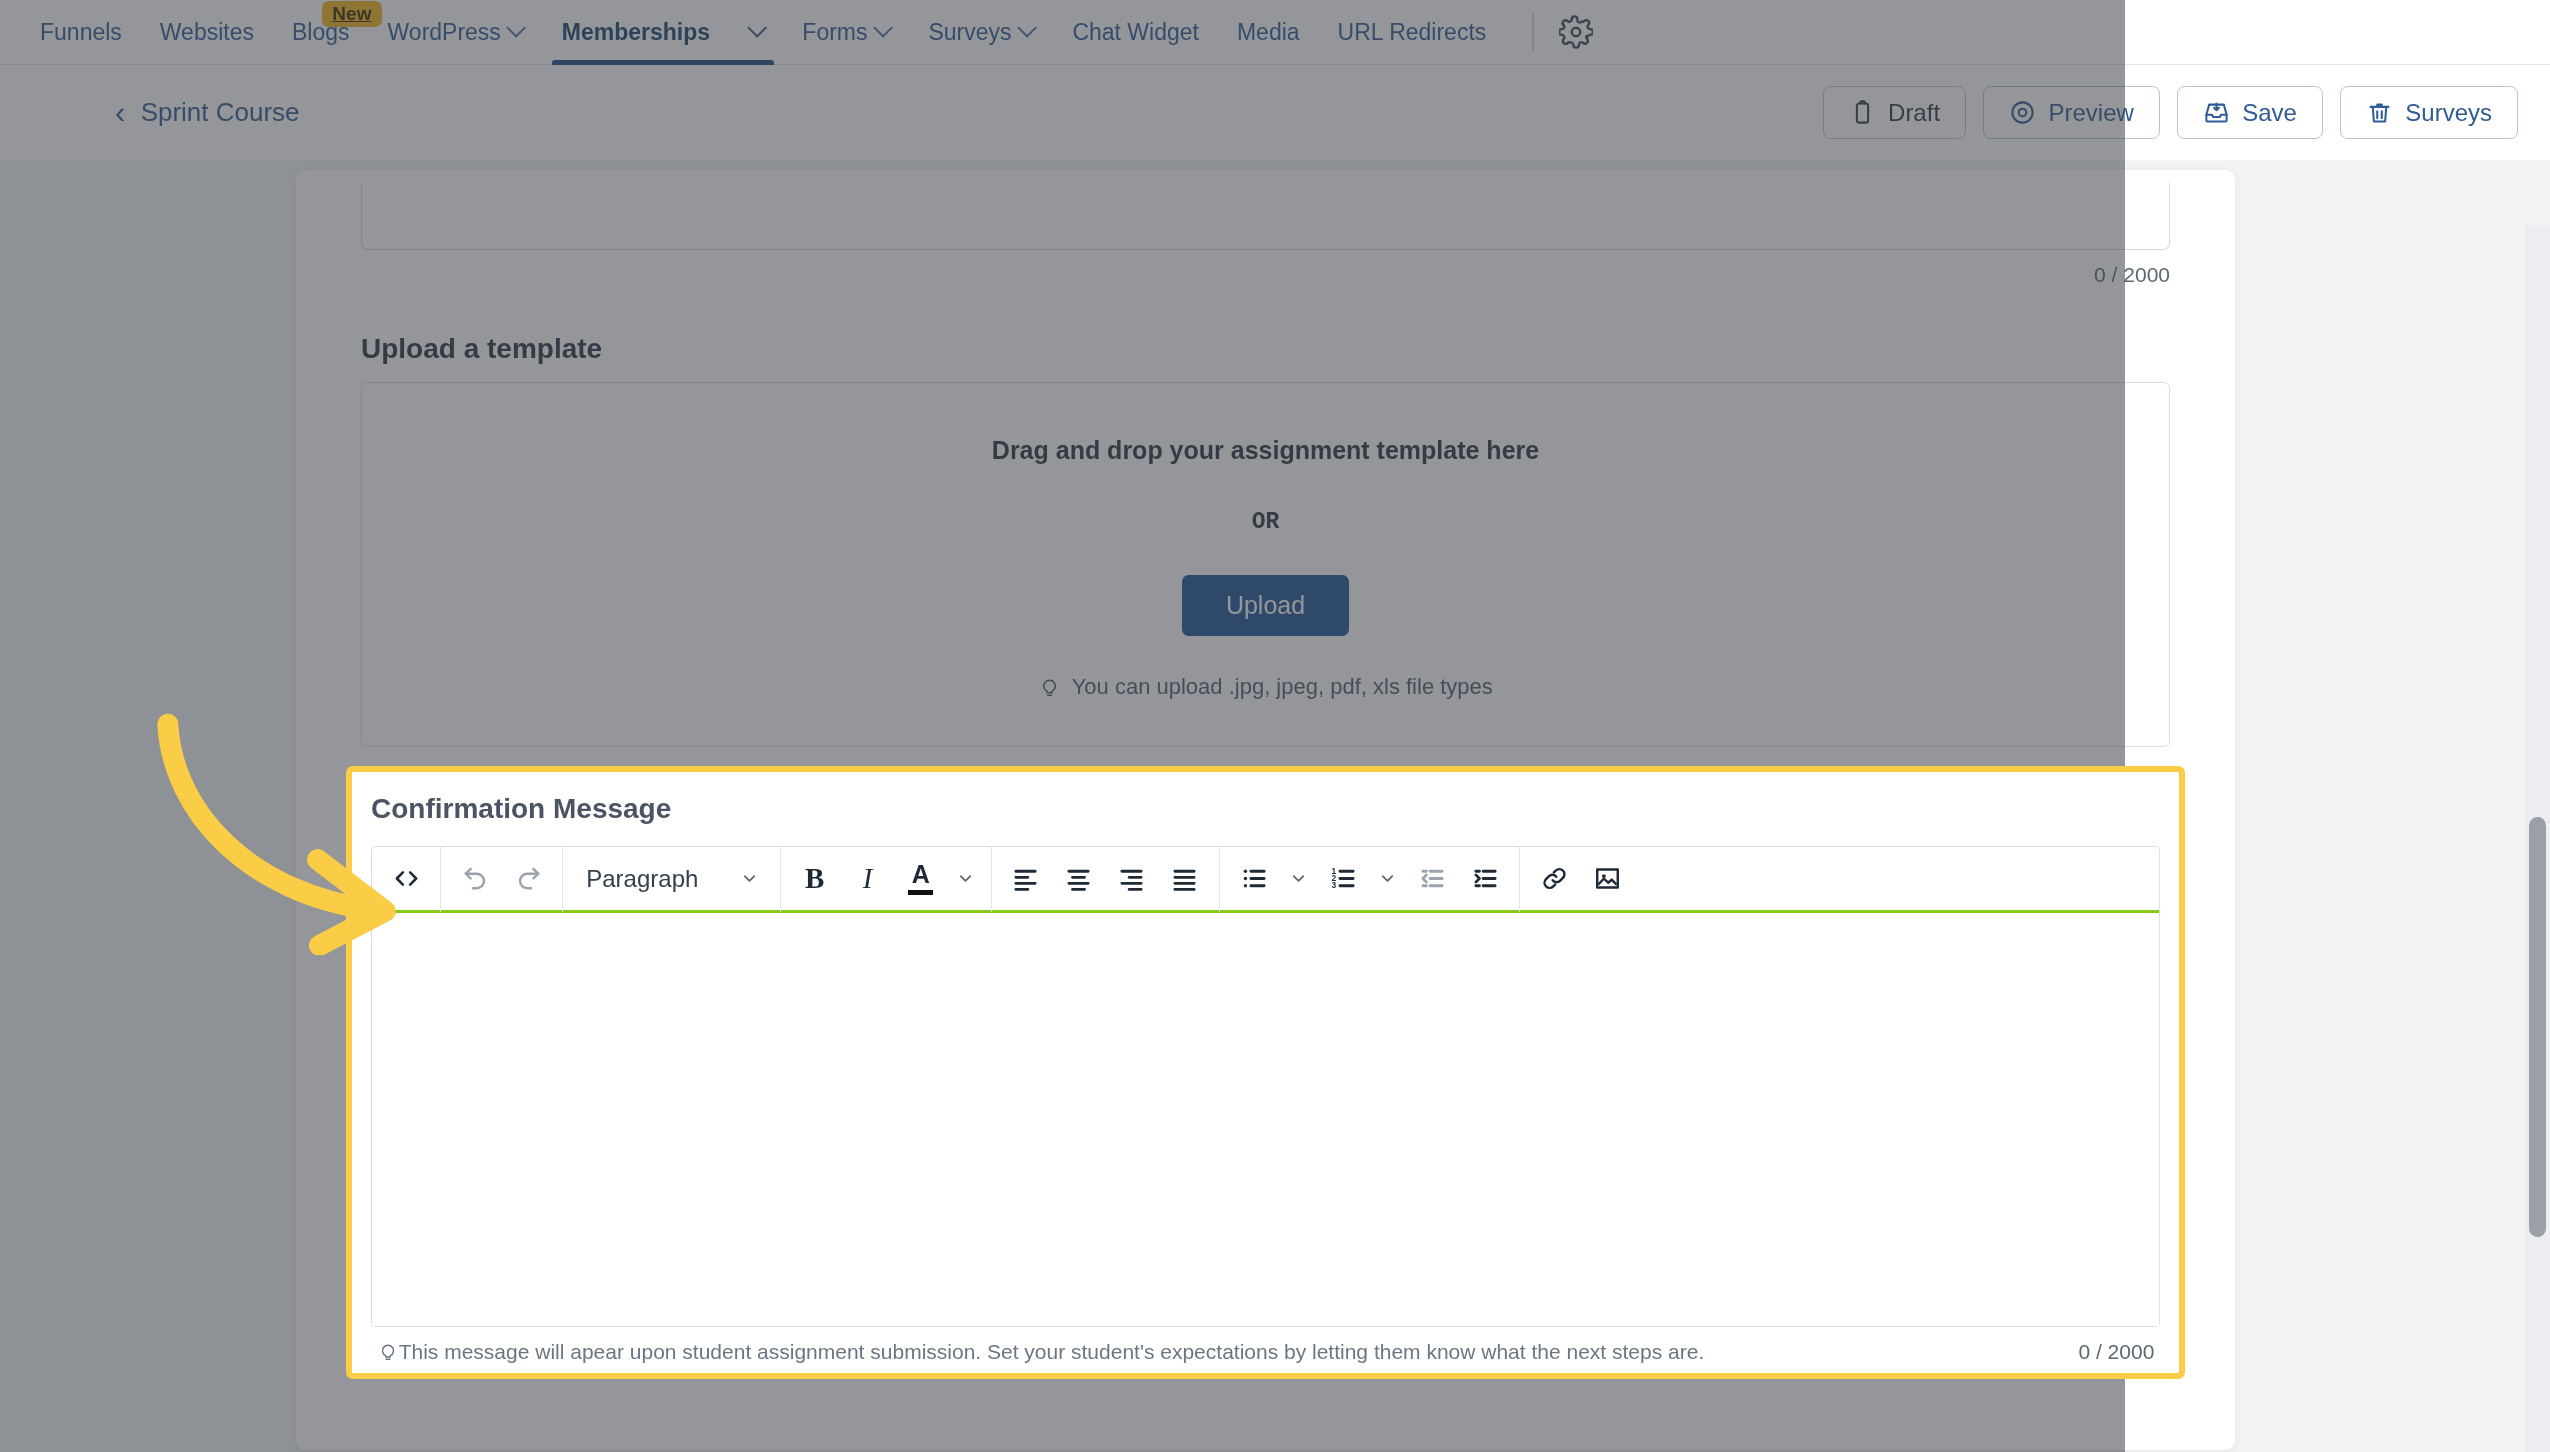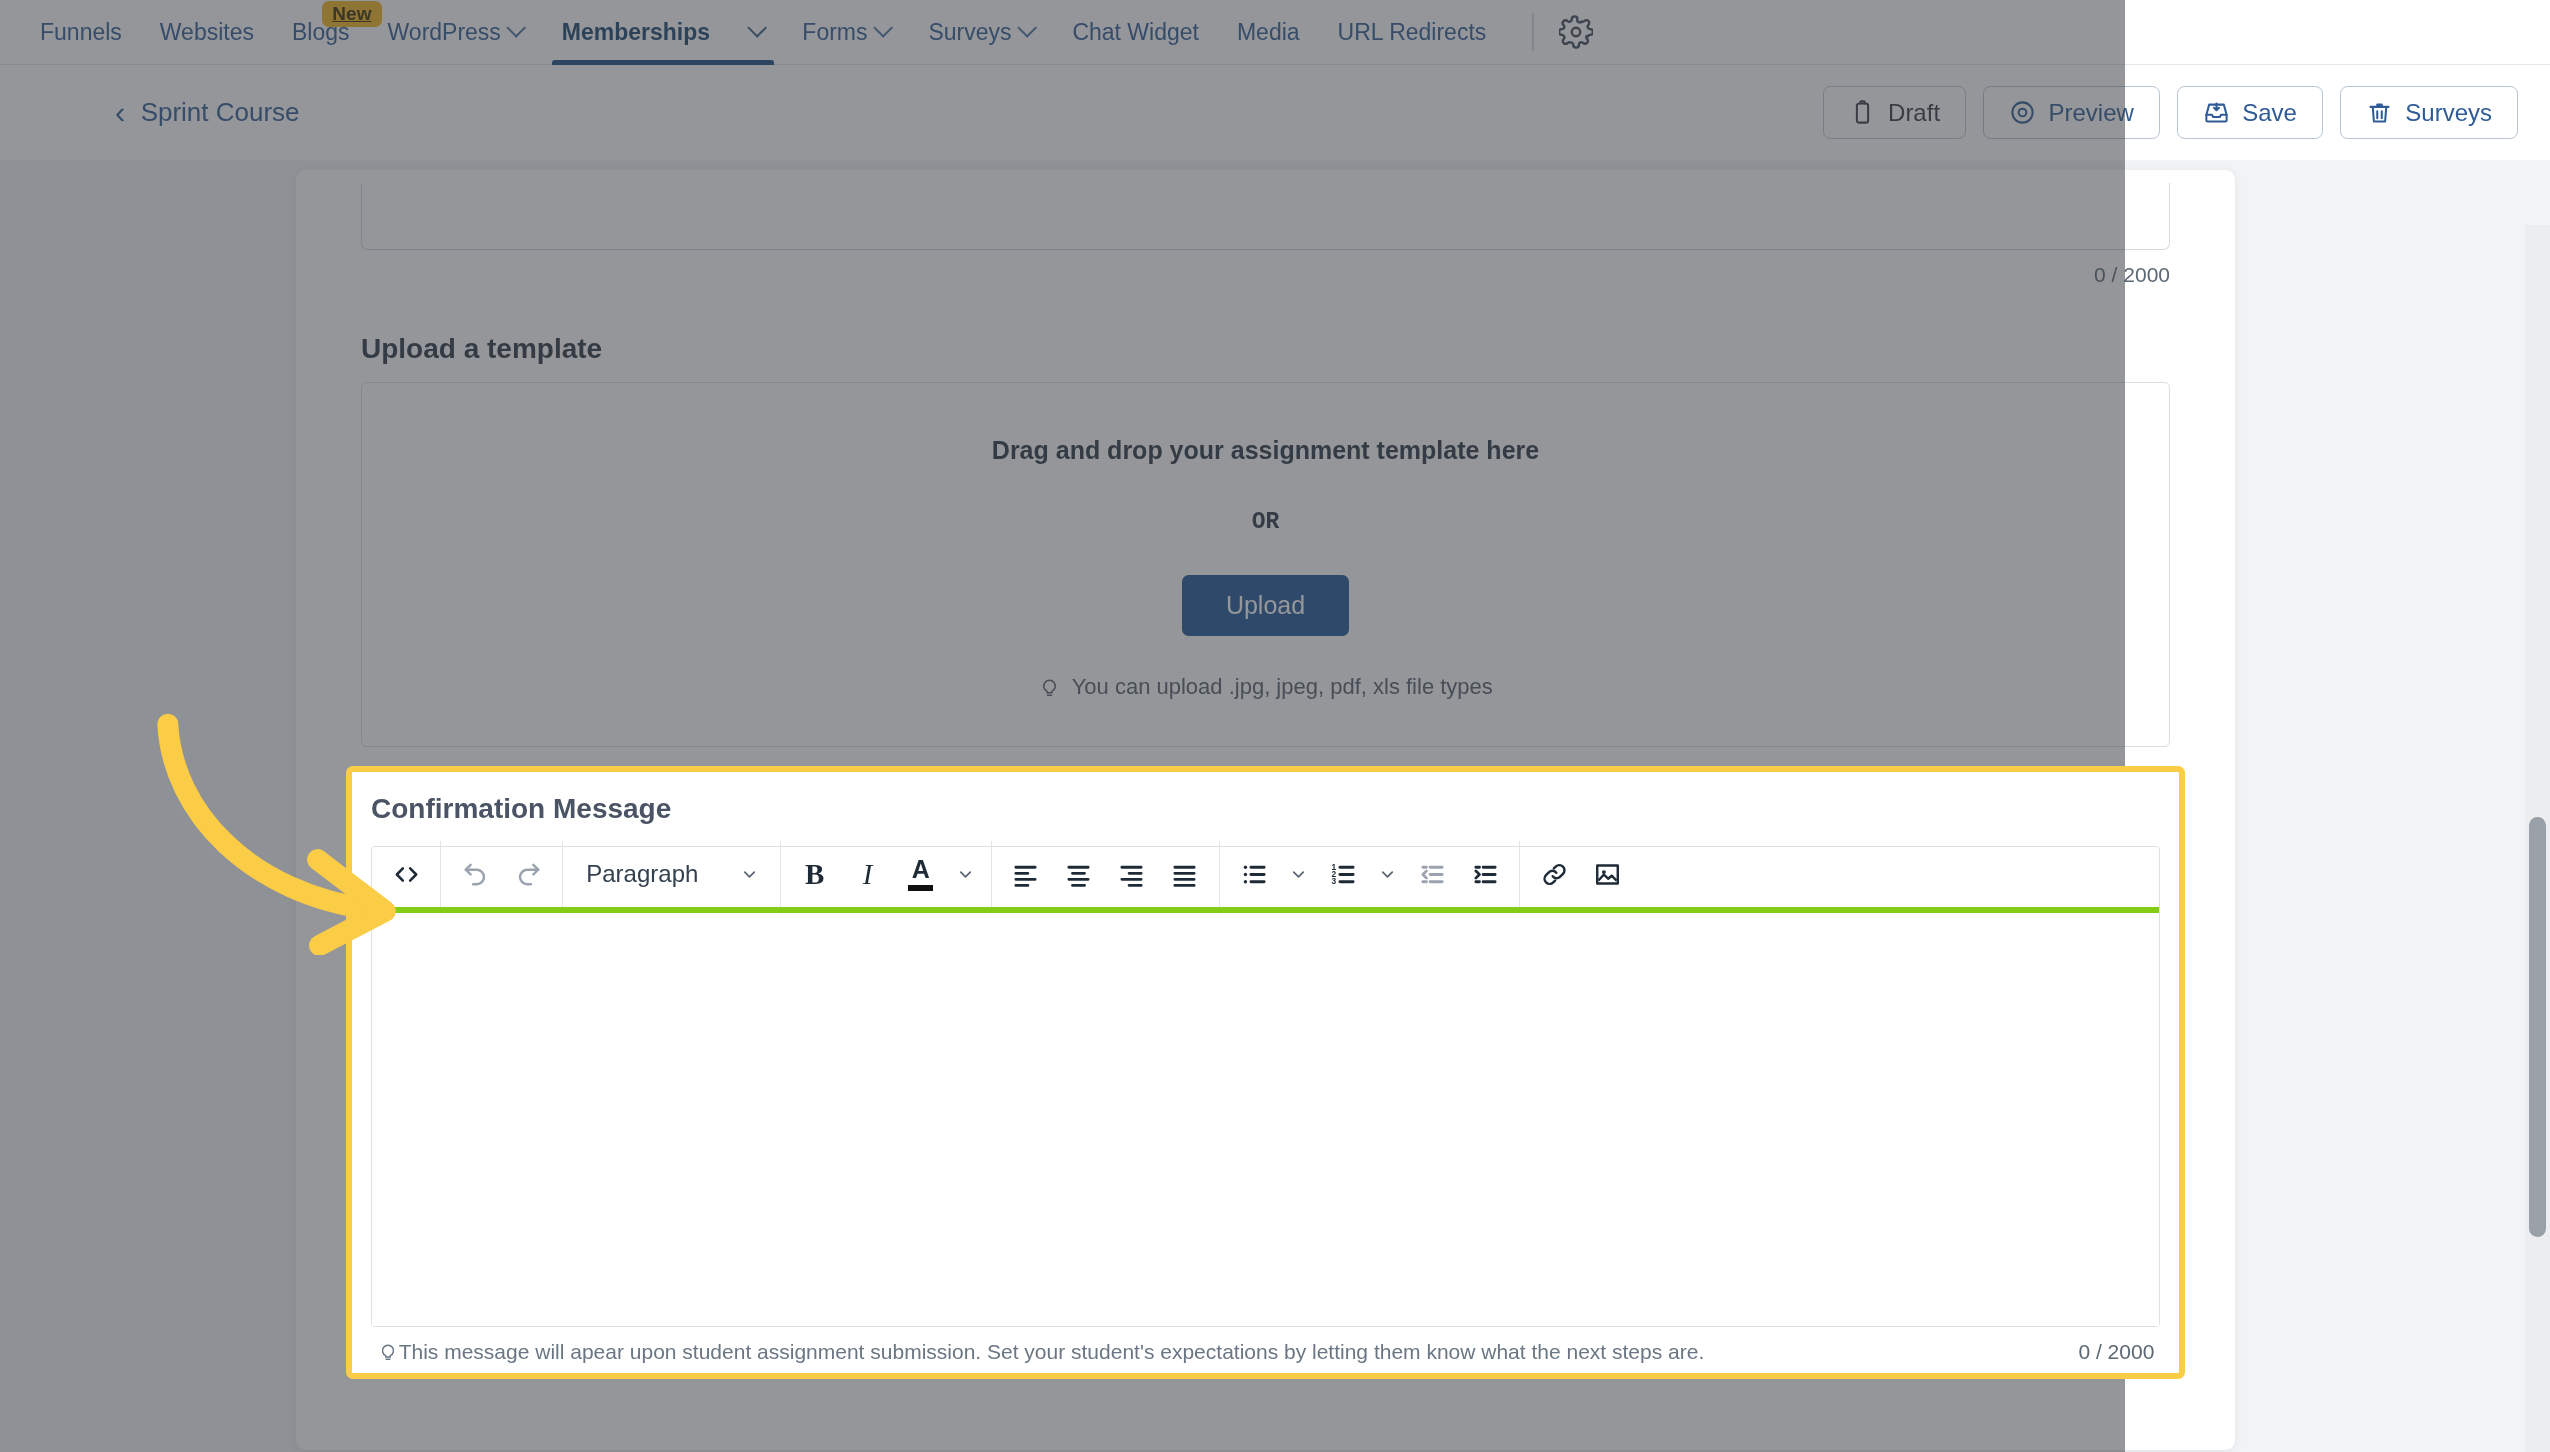--- a/index.html
+++ b/index.html
@@ -104,22 +104,22 @@
   
   .highlight-box {
     position: absolute; left: 346px; top: 766px; width: 1839px; height: 613px;
     border: 6.7px solid #fbcc46; border-radius: 6.7px; background: #fff;
     z-index: 6; padding: 21px 19px 0;
   }
   .cm-title { font-size: 28px; font-weight: bold; color: #4a5464;
     padding: 0 0 21px 0; }
 
   .editor { border: 1px solid #dcdfe4; border-radius: 3.8px; background: #fff; }
-  .toolbar { display: flex; align-items: flex-end; height: 66px;
-    border-bottom: 6px solid #84cc16; }
+  .toolbar { display: flex; align-items: center; height: 66px;
+    border-bottom: 3px solid #84cc16; }
   .tgroup { display: flex; align-items: center; height: 66px;
     border-right: 1px solid #e2e5ea; padding: 0 7.6px; }
   .tgroup:last-child { border-right: none; }
   .tbtn { width: 53px; height: 53px; display: flex; align-items: center;
     justify-content: center; cursor: pointer; color: #1f2a37; }
   .tbtn svg { width: 29px; height: 29px; }
   .tbtn.muted { color: #9aa3ae; }
   .tbtn.tiny { width: 36px; }
   .tbtn.tiny svg { width: 19px; height: 19px; color: #5b6570; }
   .para-select {

